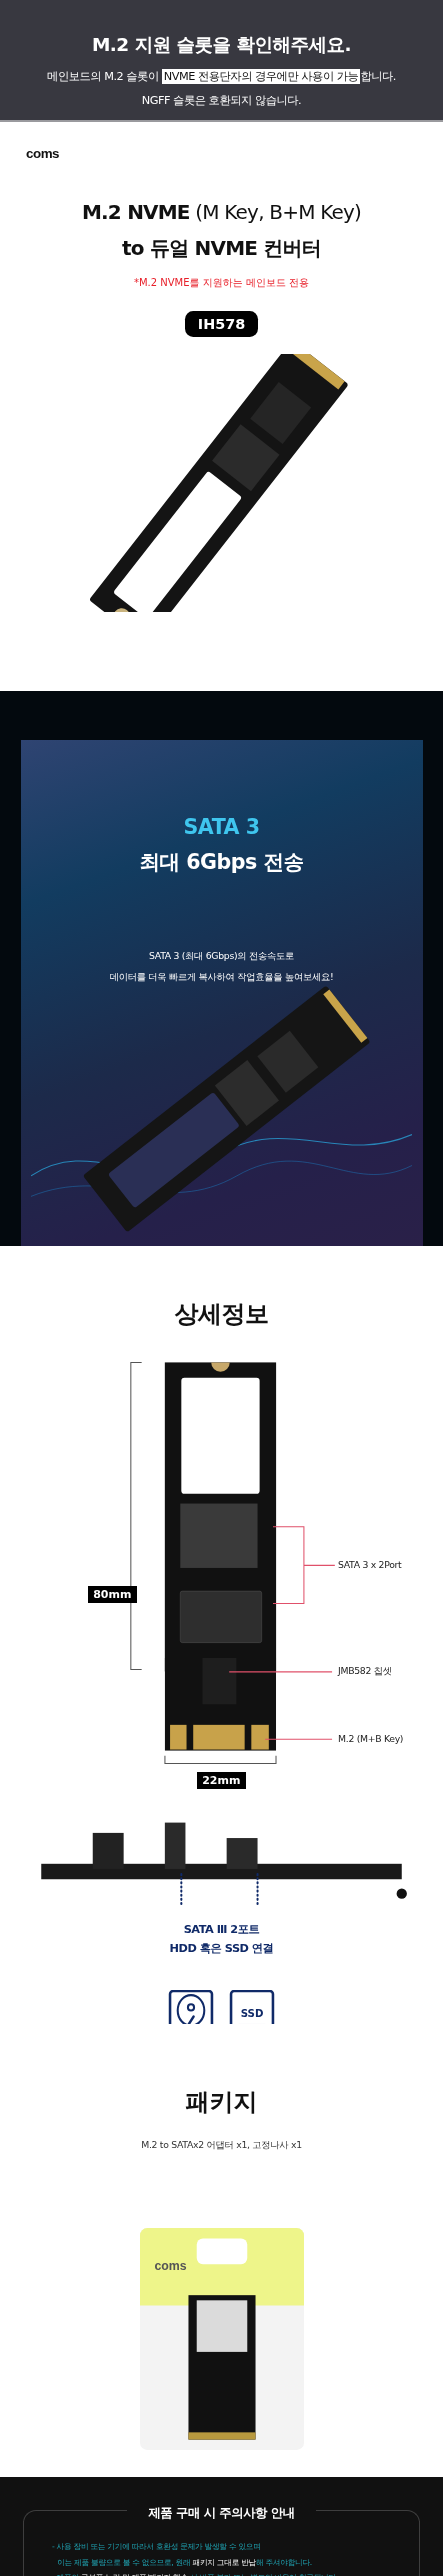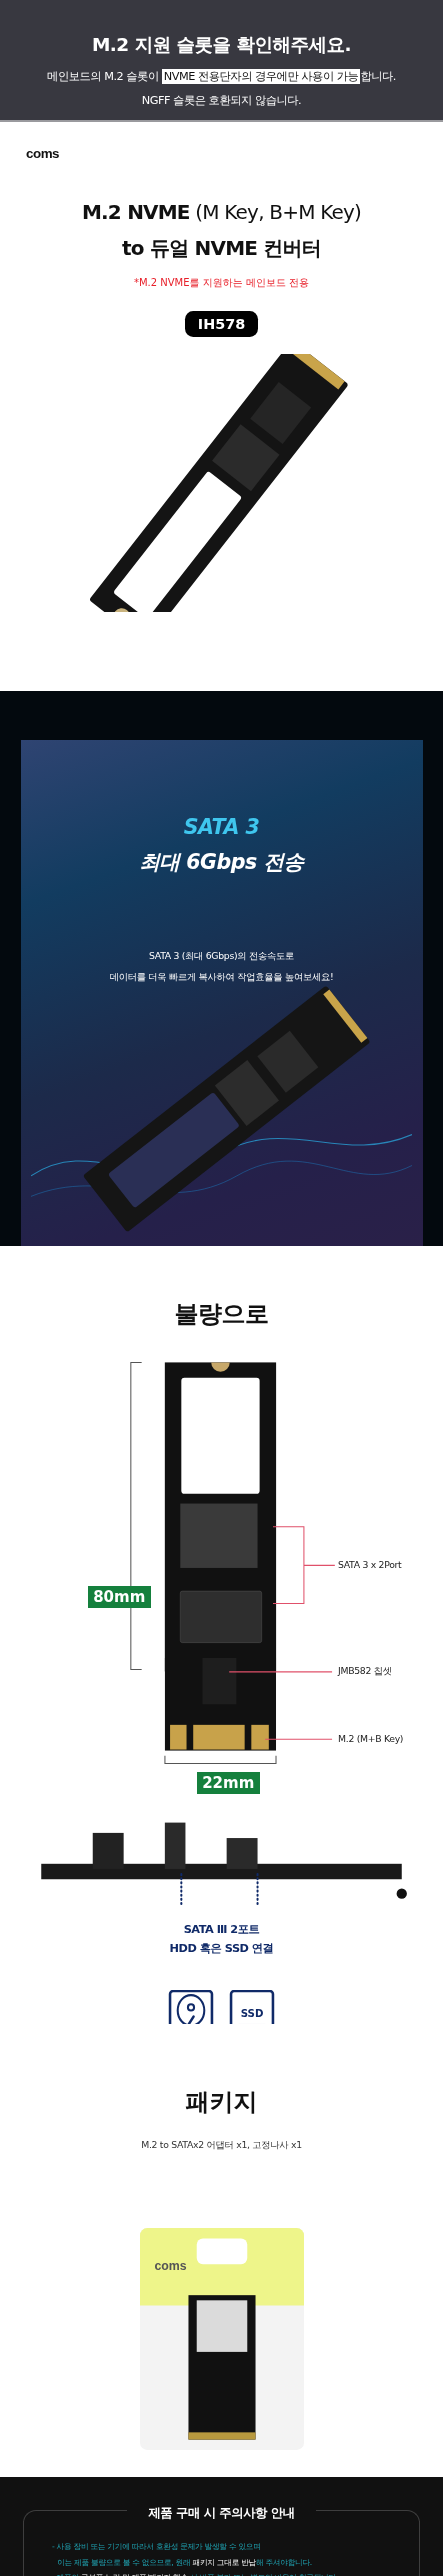--- a/index.html
+++ b/index.html
@@ -21,31 +21,31 @@
   .hero-title { padding-top: 72px; font-size: 20px; font-weight: bold; line-height: 36px; letter-spacing: -0.8px; }
   .hero-title .thin { font-weight: normal; }
   .hero-note { margin-top: 10.3px; font-size: 10px; color: #e8202a; }
   .model-pill { display: inline-block; margin-top: 20.6px; background: #000; color: #fff; font-size: 14.4px; font-weight: bold; padding: 5.2px 12.4px; border-radius: 8.2px; }
   .hero-board { position: absolute; left: 52px; top: 232px; width: 340px; height: 258px; }
 
   
   .dark { height: 555px; background: #03090e; position: relative; }
   .dark-panel { position: absolute; left: 20.6px; top: 49px; width: 402px; height: 515px;
     background: linear-gradient(160deg, #2f4472 0%, #123c60 25%, #1c2a4a 55%, #25204a 80%, #2a2048 100%); }
-  .dark-title { position: absolute; top: 124px; width: 443px; text-align: center; font-style: italic; }
+  .dark-title { position: absolute; top: 124px; width: 443px; text-align: center; }
   .dark-title .t1 { font-size: 20.6px; font-weight: bold; color: #3fc6ee; letter-spacing: -0.5px; }
   .dark-title .t2 { margin-top: 9.3px; font-size: 20.6px; font-weight: bold; color: #fff; letter-spacing: -0.5px; }
   .dark-desc { position: absolute; top: 247px; width: 443px; text-align: center; color: #fff; font-size: 9.3px; line-height: 20.6px; letter-spacing: -0.3px; margin-top: 8px; }
   .dark-img { position: absolute; left: 31px; top: 289px; width: 381px; height: 268px; }
 
   
   .detail { height: 778px; position: relative; background: #fff; }
   .detail h2 { padding-top: 52px; text-align: center; font-size: 24px; font-weight: bold; letter-spacing: -0.5px; }
   .detail .diagram { position: absolute; left: 0; top: 108px; width: 443px; height: 330px; }
-  .dim-label { position: absolute; background: #15803d; color: #fff; font-size: 15px; font-weight: bold; padding: 2.1px 5.2px; }
+  .dim-label { position: absolute; background: #000000; color: #fff; font-size: 11px; font-weight: bold; padding: 2.1px 5.2px; }
   .callout { position: absolute; font-size: 9.3px; color: #222; letter-spacing: -0.3px; }
   .side-img { position: absolute; left: 0; top: 469px; width: 443px; height: 134px; }
   .ports-text { position: absolute; top: 546px; width: 443px; text-align: center; color: #102a68; font-size: 11.3px; font-weight: bold; line-height: 18.5px; letter-spacing: -0.5px; }
   .drive-icons { position: absolute; top: 592px; width: 443px; display: flex; justify-content: center; gap: 15.5px; }
 
   
   .package { height: 453px; position: relative; background: #fff; }
   .package h2 { padding-top: 62px; text-align: center; font-size: 24px; font-weight: bold; }
   .package .pkg-desc { margin-top: 20.6px; text-align: center; font-size: 9.3px; color: #333; letter-spacing: -0.3px; }
   .pkg-bag { position: absolute; left: 140px; top: 204px; width: 164px; height: 222px; }
@@ -111,21 +111,21 @@
         <rect x="0" y="0" width="600" height="140" rx="6" fill="#151515"></rect>
         <rect x="40" y="28" width="260" height="84" rx="6" fill="#2a2f55"></rect>
         <rect x="310" y="20" width="80" height="100" fill="#2c2c2c"></rect>
         <rect x="410" y="26" width="80" height="90" fill="#2a2a2a"></rect>
         <rect x="585" y="10" width="15" height="120" fill="#c9a44a"></rect>
       </g>
     </svg>
   </section>
 
   <section class="detail">
-    <h2>불량으로</h2>
+    <h2>상세정보</h2>
     <div class="diagram">
       <svg width="443" height="330" viewBox="0 0 860 640">
 
         <path d="M275 16 H254 V612 H275" stroke="#555" stroke-width="2" fill="none"></path>
 
         <rect x="320" y="16" width="216" height="600" fill="#111"></rect>
         <rect x="352" y="46" width="152" height="225" rx="6" fill="#fff"></rect>
         <path d="M410 16 a18 18 0 0 0 36 0" fill="#c7a86a"></path>
 
         <rect x="350" y="290" width="150" height="125" fill="#3a3a3a"></rect>

